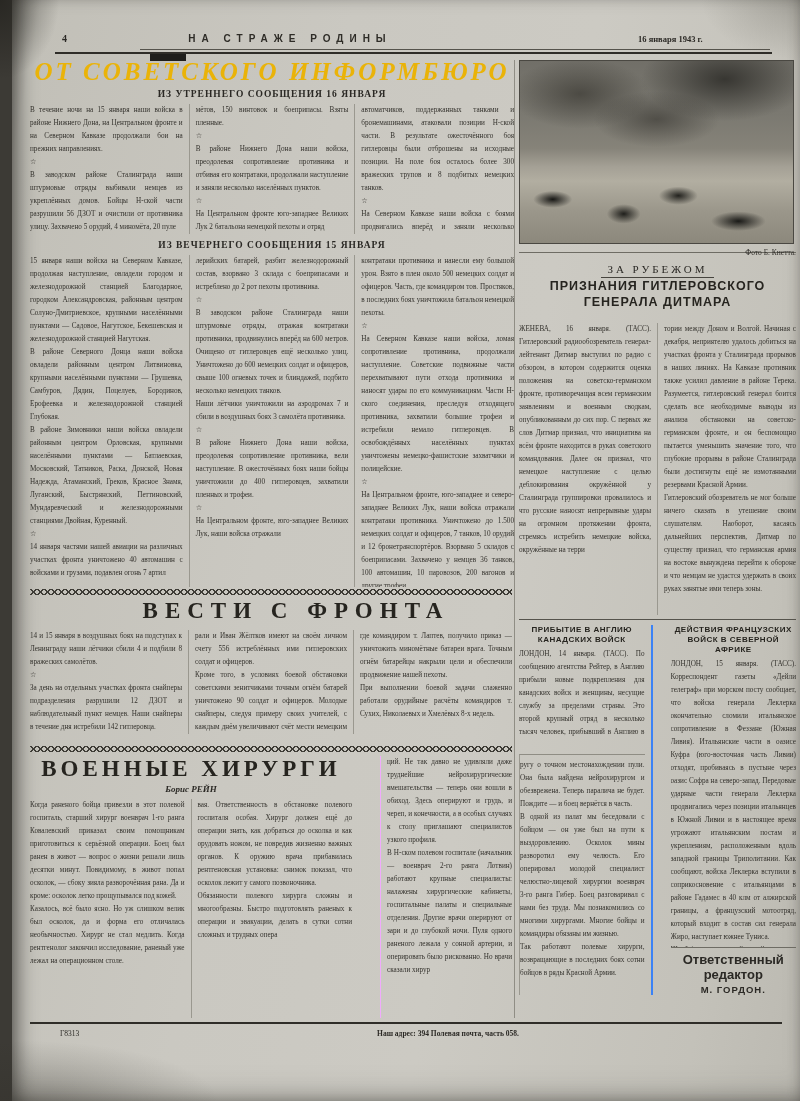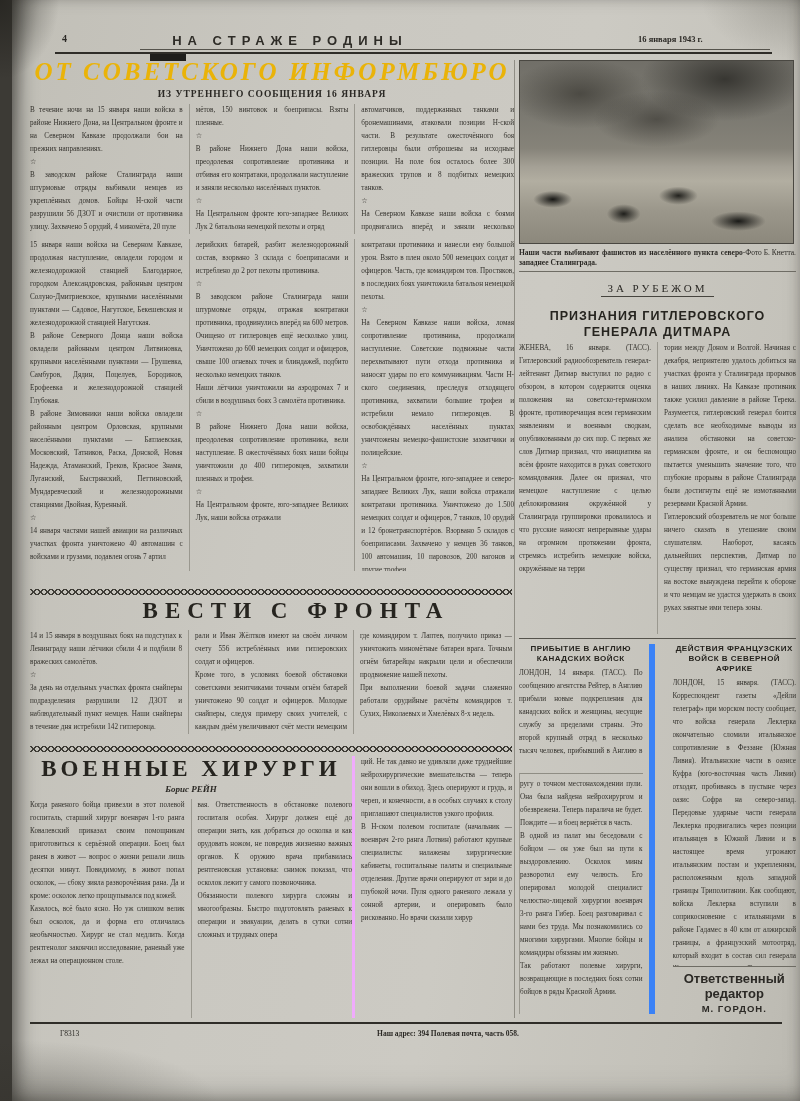--- a/index.html
+++ b/index.html
@@ -11,21 +11,21 @@
   }
   .paper{
     position:absolute;left:12px;top:0;width:788px;height:1101px;
     background:linear-gradient(100deg,#a9a79f 0%,#c2c0b8 3%,#cac8c1 35%,#ccCAc3 60%,#c3c1b9 88%,#bbb9b1 100%);
     box-shadow:inset 14px 0 22px -12px rgba(20,19,16,.75), inset -6px 0 14px -8px rgba(40,38,34,.4), inset 0 -18px 30px -18px rgba(60,58,52,.5);
   }
   .smudge{position:absolute;pointer-events:none;}
   .abs{position:absolute;}
   
   .pagenum{font-size:10px;font-weight:bold;}
-  .masthead{font-family:"Liberation Sans",sans-serif;font-weight:bold;font-size:13px;letter-spacing:6px;text-align:center;white-space:nowrap;color:#2e2c27;}
+  .masthead{font-family:"Liberation Sans",sans-serif;font-weight:bold;font-size:10px;letter-spacing:6px;text-align:center;white-space:nowrap;color:#2e2c27;}
   .date{font-size:8.5px;font-weight:bold;white-space:nowrap;}
   .rule-thin{height:0;border-top:1px solid #55534c;}
   .rule-thick{height:0;border-top:2.5px solid #2f2d28;}
   
   .cols{display:flex;align-items:stretch;}
   .col{
     flex:1;font-size:7.2px;line-height:13px;text-align:justify;
     white-space:pre-line;overflow:hidden;padding:0 6px;color:#33312c;
   }
   .cols .col:first-child{padding-left:0;}
@@ -99,20 +99,21 @@
 В заводском районе Сталинграда наши штурмовые отряды выбивали немцев из укреплённых домов. Бойцы Н-ской части разрушили 56 ДЗОТ и очистили от противника улицу. Захвачено 5 орудий, 4 миномёта, 20 пуле</div>
     <div class="col">мётов, 150 винтовок и боеприпасы. Взяты пленные.
 ☆
 В районе Нижнего Дона наши войска, преодолевая сопротивление противника и отбивая его контратаки, продолжали наступление и заняли несколько населённых пунктов.
 ☆
 На Центральном фронте юго-западнее Великих Лук 2 батальона немецкой пехоты и отряд</div>
     <div class="col">автоматчиков, поддержанных танками и бронемашинами, атаковали позиции Н-ской части. В результате ожесточённого боя гитлеровцы были отброшены на исходные позиции. На поле боя осталось более 300 вражеских трупов и 8 подбитых немецких танков.
 ☆
 На Северном Кавказе наши войска с боями продвигались вперёд и заняли несколько населённых пунктов.</div>
   </div>
+  <div class="subhead" style="margin-top:6px;">ИЗ ВЕЧЕРНЕГО СООБЩЕНИЯ 15 ЯНВАРЯ</div>
   <div class="cols" style="margin-top:5px;height:332px;">
     <div class="col">15 января наши войска на Северном Кавказе, продолжая наступление, овладели городом и железнодорожной станцией Благодарное, городком Александровская, районным центром Солуно-Дмитриевское, крупными населёнными пунктами — Садовое, Нагутское, Бекешевская и железнодорожной станцией Нагутская.
 В районе Северного Донца наши войска овладели районным центром Литвиновка, крупными населёнными пунктами — Грушевка, Самбуров, Дядин, Поцелуев, Бородинов, Ерофеевка и железнодорожной станцией Глубокая.
 В районе Зимовники наши войска овладели районным центром Орловская, крупными населёнными пунктами — Батлаевская, Московский, Татников, Раска, Донской, Новая Надежда, Атаманский, Греков, Красное Знамя, Луганский, Быстрянский, Петтиновский, Мундаревческий и железнодорожными станциями Двойная, Куренный.
 ☆
 14 января частями нашей авиации на различных участках фронта уничтожено 40 автомашин с войсками и грузами, подавлен огонь 7 артил</div>
     <div class="col">лерийских батарей, разбит железнодорожный состав, взорвано 3 склада с боеприпасами и истреблено до 2 рот пехоты противника.
 ☆
 В заводском районе Сталинграда наши штурмовые отряды, отражая контратаки противника, продвинулись вперёд на 600 метров. Очищено от гитлеровцев ещё несколько улиц. Уничтожено до 600 немецких солдат и офицеров, свыше 100 огневых точек и блиндажей, подбито несколько немецких танков.
 Наши лётчики уничтожили на аэродромах 7 и сбили в воздушных боях 3 самолёта противника.
@@ -151,49 +152,48 @@
   <div style="flex:0 0 322px;display:flex;flex-direction:column;">
     <div class="h-surgeons">ВОЕННЫЕ ХИРУРГИ</div>
     <div class="byline">Борис РЕЙН</div>
     <div class="cols" style="flex:1;margin-top:5px;overflow:hidden;">
       <div class="col">Когда раненого бойца привезли в этот полевой госпиталь, старший хирург военврач 1-го ранга Ковалевский приказал своим помощникам приготовиться к серьёзной операции. Боец был ранен в живот — вопрос о жизни решали лишь десятки минут. Повидимому, в живот попал осколок, — сбоку зияла разворочённая рана. Да и кроме: осколок легко прощупывался под кожей.
 Казалось, всё было ясно. Но уж слишком велик был осколок, да и форма его отличалась необычностью. Хирург не стал медлить. Когда рентгенолог закончил исследование, раненый уже лежал на операционном столе.</div>
       <div class="col">вая. Ответственность в обстановке полевого госпиталя особая. Хирург должен ещё до операции знать, как добраться до осколка и как орудовать ножом, не повредив жизненно важных органов. К оружию врача прибавилась рентгеновская установка: снимок показал, что осколок лежит у самого позвоночника.
 Обязанности полевого хирурга сложны и многообразны. Быстро подготовлять раненых к операции и эвакуации, делать в сутки сотни сложных и трудных опера</div>
     </div>
   </div>
-  <div class="col" style="border-left:3px solid #f0abfc;">ций. Не так давно не удивляли даже труднейшие нейрохирургические вмешательства — теперь они вошли в обиход. Здесь оперируют и грудь, и череп, и конечности, а в особых случаях к столу приглашают специалистов узкого профиля.
+  <div class="col" style="border-left:1px solid #f0abfc;margin-left:28px;">ций. Не так давно не удивляли даже труднейшие нейрохирургические вмешательства — теперь они вошли в обиход. Здесь оперируют и грудь, и череп, и конечности, а в особых случаях к столу приглашают специалистов узкого профиля.
 В Н-ском полевом госпитале (начальник — военврач 2-го ранга Лотвин) работают крупные специалисты: налажены хирургические кабинеты, госпитальные палаты и специальные отделения. Другие врачи оперируют от зари и до глубокой ночи. Пуля одного раненого лежала у сонной артерии, и оперировать было рискованно. Но врачи сказали хирур</div>
 </div>
 
 <div class="abs" style="left:519px;top:60px;width:277px;">
   <div class="photo"></div>
   <div class="caption">
     <span class="credit">Фото Б. Кнетта.</span>
-    <span>Наши части выбивают фашистов из населённого пункта северо-западнее Сталинграда.</span>
   </div>
   <div class="rubric" style="margin-top:10px;">
     <span>ЗА РУБЕЖОМ</span>
   </div>
-  <div class="h-sans h-dietmar" style="margin-top:11px;">ПРИЗНАНИЯ ГИТЛЕРОВСКОГО ГЕНЕРАЛА ДИТМАРА</div>
-  <div class="cols" style="margin-top:2px;height:292px;">
+  <div class="h-sans h-dietmar" style="margin-top:0;">ПРИЗНАНИЯ ГИТЛЕРОВСКОГО ГЕНЕРАЛА ДИТМАРА</div>
+  <div class="cols" style="margin-top:13px;height:292px;">
     <div class="col">ЖЕНЕВА, 16 января. (ТАСС). Гитлеровский радиообозреватель генерал-лейтенант Дитмар выступил по радио с обзором, в котором содержится оценка положения на советско-германском фронте, противоречащая всем германским заявлениям и военным сводкам, опубликованным до сих пор. С первых же слов Дитмар признал, что инициатива на всём фронте находится в руках советского командования. Далее он признал, что немецкое наступление с целью деблокирования окружённой у Сталинграда группировки провалилось и что русские наносят непрерывные удары на огромном протяжении фронта, стремясь истребить немецкие войска, окружённые на терри</div>
     <div class="col">тории между Доном и Волгой. Начиная с декабря, неприятелю удалось добиться на участках фронта у Сталинграда прорывов в наших линиях. На Кавказе противник также усилил давление в районе Терека. Разумеется, гитлеровский генерал боится сделать все необходимые выводы из анализа обстановки на советско-германском фронте, и он беспомощно пытается уменьшить значение того, что глубокие прорывы в районе Сталинграда были достигнуты ещё не измотанными резервами Красной Армии.
 Гитлеровский обозреватель не мог больше ничего сказать в утешение своим слушателям. Наоборот, касаясь дальнейших перспектив, Дитмар по существу признал, что германская армия на востоке вынуждена перейти к обороне и что немцам не удастся удержать в своих руках занятые ими теперь зоны.</div>
   </div>
   <div class="rule-thin" style="margin-top:4px;"></div>
   <div class="cols" style="margin-top:5px;height:370px;">
     <div style="flex:1;display:flex;flex-direction:column;overflow:hidden;padding-right:6px;">
       <div class="h-sans h-small">ПРИБЫТИЕ В АНГЛИЮ КАНАДСКИХ ВОЙСК</div>
       <div class="col" style="flex:0 0 auto;padding:3px 0 0;height:88px;">ЛОНДОН, 14 января. (ТАСС). По сообщению агентства Рейтер, в Англию прибыли новые подкрепления для канадских войск и женщины, несущие службу за пределами страны. Это второй крупный отряд в несколько тысяч человек, прибывший в Англию в течение 3-х недель.</div>
       <div class="col" style="flex:1;padding:4px 0 0;border-top:1px solid #8f8d84;margin-top:18px;">ругу о точном местонахождении пули. Она была найдена нейрохирургом и обезврежена. Теперь паралича не будет. Пождите — и боец вернётся в часть.
 В одной из палат мы беседовали с бойцом — он уже был на пути к выздоровлению. Осколок мины разворотил ему челюсть. Его оперировал молодой специалист челюстно-лицевой хирургии военврач 3-го ранга Гибер. Боец разговаривал с нами без труда. Мы познакомились со многими хирургами. Многие бойцы и командиры обязаны им жизнью.
 Так работают полевые хирурги, возвращающие в последних боях сотни бойцов в ряды Красной Армии.</div>
     </div>
-    <div style="flex:1;display:flex;flex-direction:column;overflow:hidden;border-left:6px solid #3b82f6;padding-left:18px;">
+    <div style="flex:1;display:flex;flex-direction:column;overflow:hidden;border-left:2px solid #3b82f6;padding-left:18px;">
       <div class="h-sans h-small">ДЕЙСТВИЯ ФРАНЦУЗСКИХ ВОЙСК В СЕВЕРНОЙ АФРИКЕ</div>
       <div class="col" style="flex:0 1 auto;padding:3px 0 0;">ЛОНДОН, 15 января. (ТАСС). Корреспондент газеты «Дейли телеграф» при морском посту сообщает, что войска генерала Леклерка окончательно сломили итальянское сопротивление в Феззане (Южная Ливия). Итальянские части в оазисе Куфра (юго-восточная часть Ливии) отходят, пробиваясь в пустыне через оазис Софра на северо-запад. Передовые ударные части генерала Леклерка продвигались через позиции итальянцев в Южной Ливии и в настоящее время угрожают итальянским постам и укреплениям, расположенным вдоль западной границы Триполитании. Как сообщают, войска Леклерка вступили в соприкосновение с итальянцами в районе Гадамес в 40 клм от алжирской границы, а французский мотоотряд, который входит в состав сил генерала Жиро, наступает южнее Туниса.
 Штаб французских войск, действующих в Южной Триполитании, сообщает, что операции развиваются успешно.</div>
       <div class="editor" style="margin-top:auto;">
         <div class="lbl">Ответственный редактор</div>
         <div class="name">М. ГОРДОН.</div>
       </div>
     </div>
   </div>
 </div>

